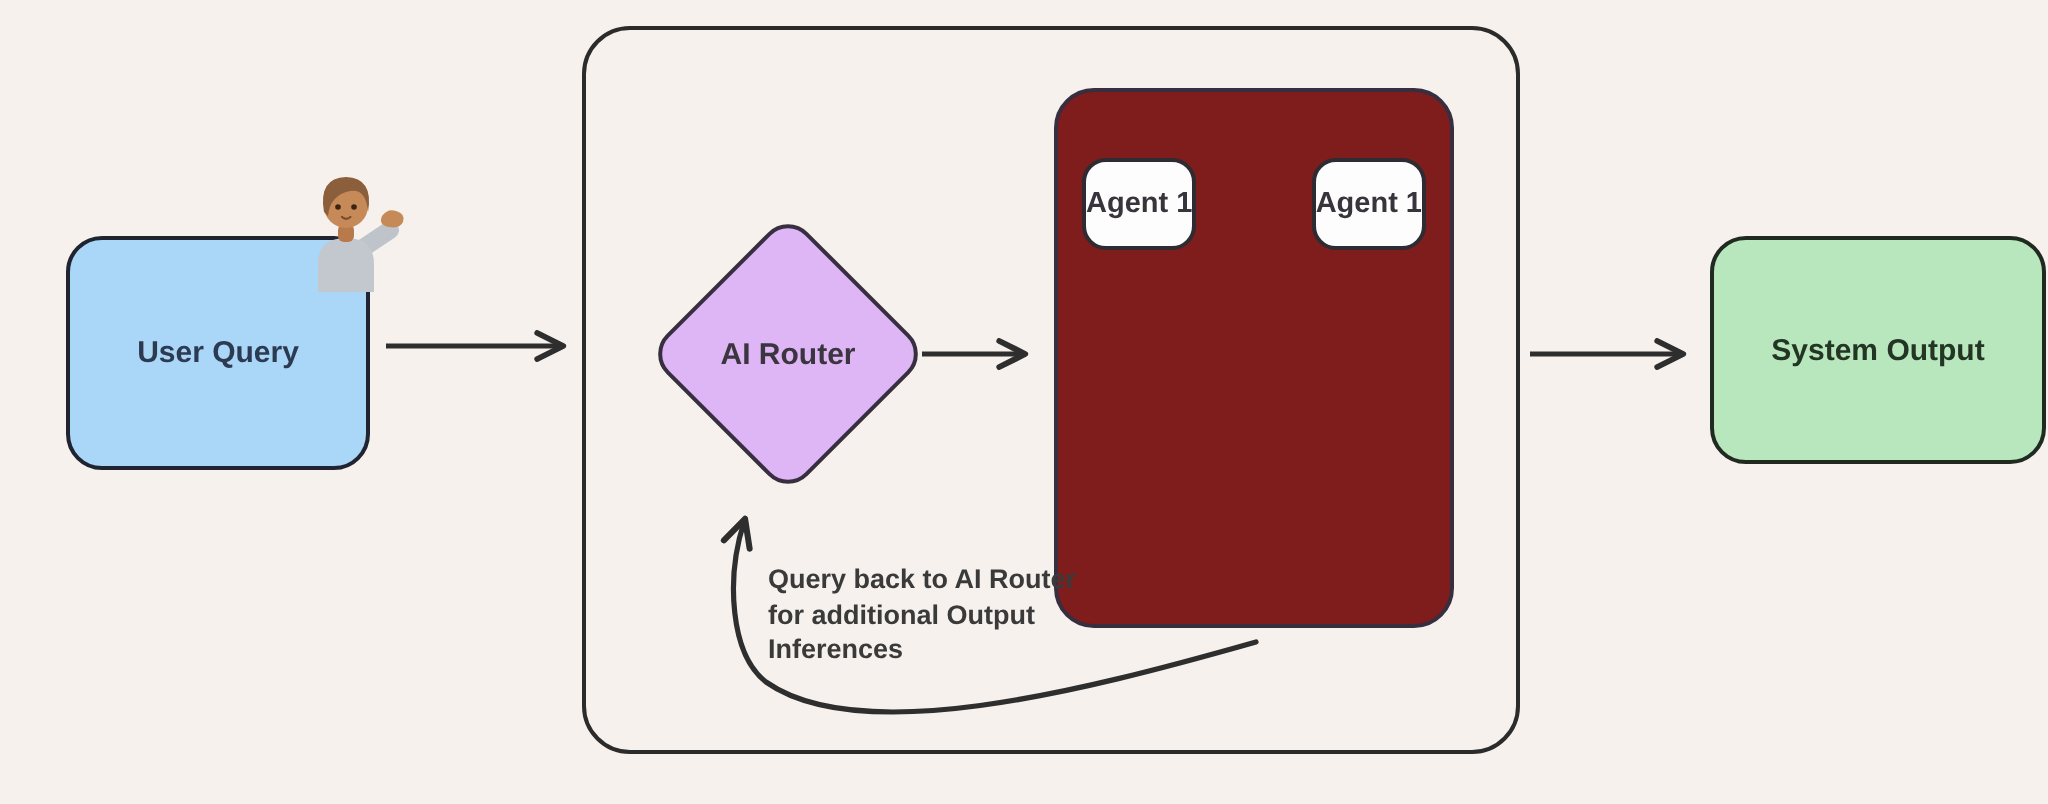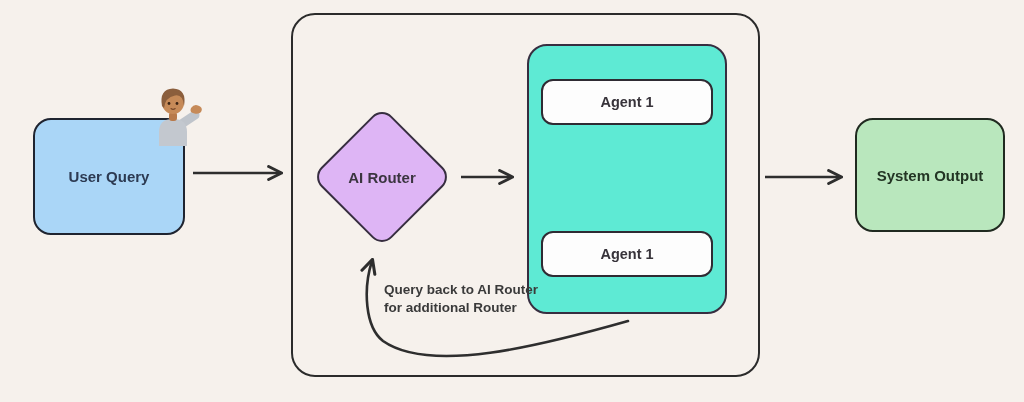--- a/index.html
+++ b/index.html
@@ -53,21 +53,21 @@
     left: 291px; top: 13px;
     width: 469px; height: 364px;
     border: 2px solid #2b2b2b;
     border-radius: 24px;
     box-sizing: border-box;
     background: transparent;
     z-index: 1;
   }
   .diamond-wrap {
     position: absolute;
-    left: 332px; top: 127px;
+    left: 344px; top: 127px;
     width: 100px; height: 100px;
     z-index: 2;
   }
   .diamond {
     width: 100%; height: 100%;
     background: #deb5f5;
     border: 2.5px solid #372e40;
     border-radius: 14px;
     transform: rotate(45deg);
     box-sizing: border-box;
@@ -79,26 +79,26 @@
     align-items: center;
     justify-content: center;
     font-size: 15px;
     font-weight: 600;
     color: #3b3540;
   }
   .agents-panel {
     position: absolute;
     left: 527px; top: 44px;
     width: 200px; height: 270px;
-    background: #5eead4;
+    background: #7f1d1d;
     border: 2.5px solid #372e40;
     border-radius: 20px;
     box-sizing: border-box;
     display: flex;
-    flex-direction: column;
+    flex-direction: row;
     justify-content: space-between;
     padding: 33px 12px 35px 12px;
     z-index: 2;
   }
   .agent-box {
     height: 46px;
     background: #fdfdfd;
     border: 2px solid #2f2b33;
     border-radius: 12px;
     box-sizing: border-box;
@@ -106,21 +106,21 @@
     align-items: center;
     justify-content: center;
   }
   .agent-box .node-label {
     font-size: 14.5px;
     font-weight: 600;
     color: #38343b;
   }
   .system-output {
     left: 855px; top: 118px;
-    width: 150px; height: 114px;
+    width: 168px; height: 114px;
     background: #b9e7bd;
     border: 2.5px solid #202a20;
     border-radius: 18px;
     z-index: 2;
   }
   .system-output .node-label {
     font-size: 15px;
     font-weight: 700;
     color: #233524;
   }
@@ -205,16 +205,17 @@
       <span class="node-label">Agent 1</span>
     </div>
   </div>
 
   <div class="node system-output">
     <span class="node-label">System Output</span>
   </div>
 
   <div class="feedback-note">
     <div>Query back to AI Router</div>
-    <div>for additional Router</div>
+    <div>for additional Output</div>
+    <div>Inferences</div>
   </div>
 
 </div>
 
 </body></html>

